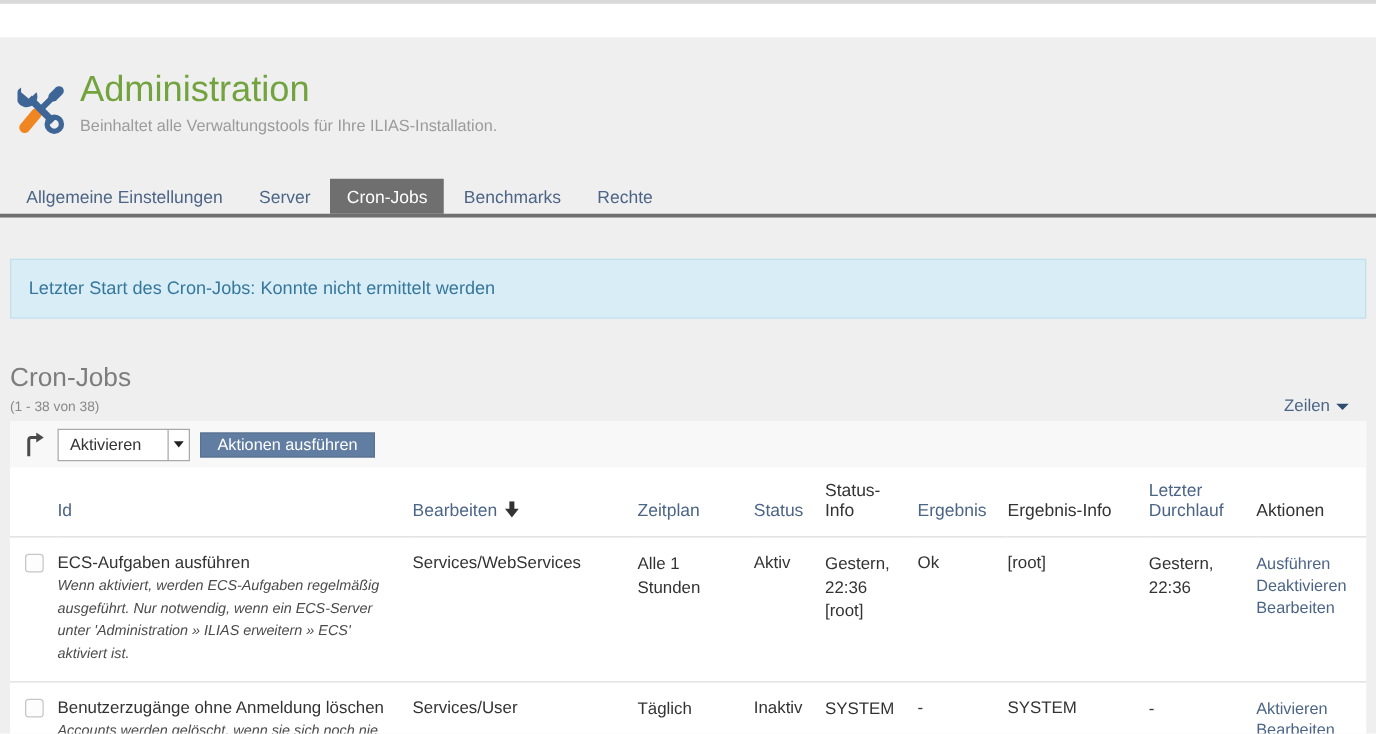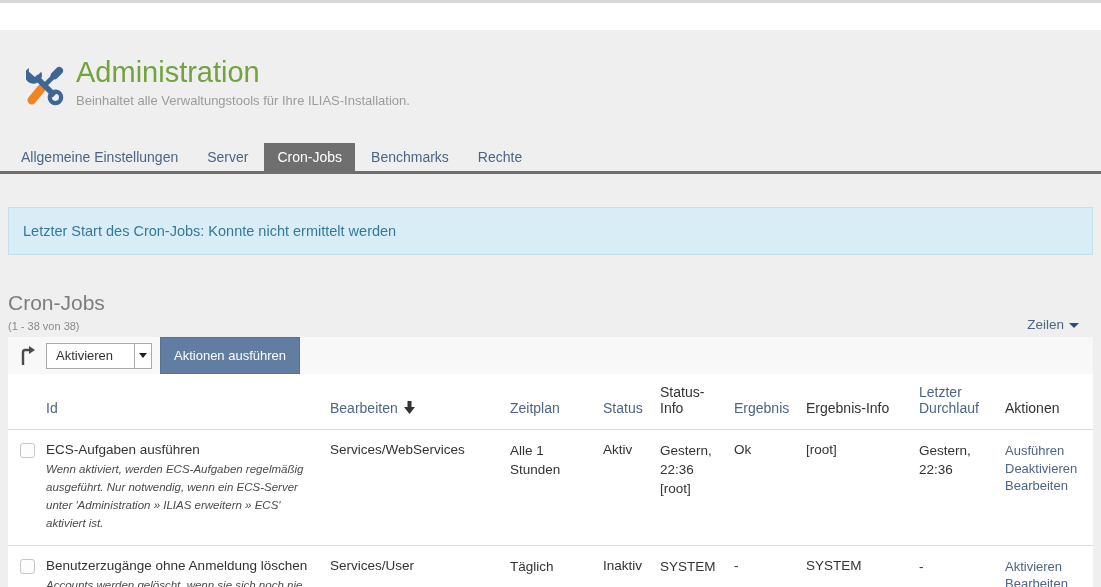--- a/index.html
+++ b/index.html
@@ -5,21 +5,21 @@
   * { box-sizing: border-box; margin: 0; padding: 0; }
   html,body { background:#ffffff; }
   body { font-family:"Liberation Sans","DejaVu Sans",sans-serif; color:#333; }
   .screen { width:1101px; height:587px; overflow:hidden; background:#efefef; position:relative; }
 
   
   .topbar { height:30px; background:#ffffff; border-top:3px solid #d8d8d8; }
 
   
   .header-band { padding:26px 0 0 0; background:#efefef; }
-  .header-inner { display:flex; align-items:center; padding-left:14px;margin-left:12px; }
+  .header-inner { display:flex; align-items:flex-end; padding-left:14px; }
   .app-icon { width:38px; height:42px; margin-top:6px; flex:0 0 auto; }
   .titles { margin-left:12px; }
   .page-title { font-size:29px; font-weight:400; color:#72a33e; line-height:1.15; }
   .page-subtitle { font-size:13px; color:#9b9b9b; margin-top:4px; }
 
   
   .tabbar { margin-top:35px; padding-left:8px; border-bottom:3px solid #6f6f6f; display:flex; align-items:flex-end; }
   .tab { display:inline-block; padding:6px 13px; font-size:14px; color:#4c6586; cursor:pointer; white-space:nowrap; margin-right:3px; }
   .tab.active { background:#6f6f6f; color:#ffffff; }
 
@@ -34,21 +34,21 @@
   .caret-down { display:inline-block; width:0; height:0; border-left:5px solid transparent; border-right:5px solid transparent; border-top:5px solid #2e4d70; margin-left:5px; vertical-align:middle; }
 
   
   .panel { margin:5px 8px 0 8px; background:#ffffff; }
   .toolbar { background:#f8f8f8; padding:5px 8px; display:flex; align-items:center; height:37px; }
   .move-arrow-icon { width:16px; height:20px; margin:0 10px 0 4px; flex:0 0 auto; }
   .fake-select { width:106px; height:26px; background:#ffffff; border:1px solid #a9a9a9; display:flex; align-items:center; cursor:pointer; }
   .fake-select .sel-text { flex:1; font-size:13px; color:#333; padding-left:9px; }
   .fake-select .sel-btn { width:17px; height:100%; border-left:1px solid #a9a9a9; display:flex; align-items:center; justify-content:center; }
   .sel-caret { width:0; height:0; border-left:4px solid transparent; border-right:4px solid transparent; border-top:5px solid #222; }
-  .exec-btn { margin-left:8px; height:37px; background:#617da1; border:1px solid #59738f; color:#fff; font-size:13px; padding:0 13px; cursor:pointer; font-family:inherit; }
+  .exec-btn { margin-left:8px; height:20px; background:#617da1; border:1px solid #59738f; color:#fff; font-size:13px; padding:0 13px; cursor:pointer; font-family:inherit; }
 
   
   table.cron { width:100%; border-collapse:collapse; table-layout:fixed; }
   col.c-chk{width:38px} col.c-id{width:284px} col.c-komp{width:180px} col.c-zeit{width:93px}
   col.c-stat{width:57px} col.c-stinfo{width:74px} col.c-erg{width:72px} col.c-erginfo{width:113px}
   col.c-letz{width:86px} col.c-akt{width:auto}
   th { text-align:left; vertical-align:bottom; font-weight:400; font-size:14px; padding:10px 8px 13px 0; }
   th.sortable { color:#4c6586; cursor:pointer; }
   th.plain { color:#333; }
   td { vertical-align:top; font-size:13.5px; color:#333; padding:12px 8px 12px 0; border-top:1px solid #dcdcdc; }

